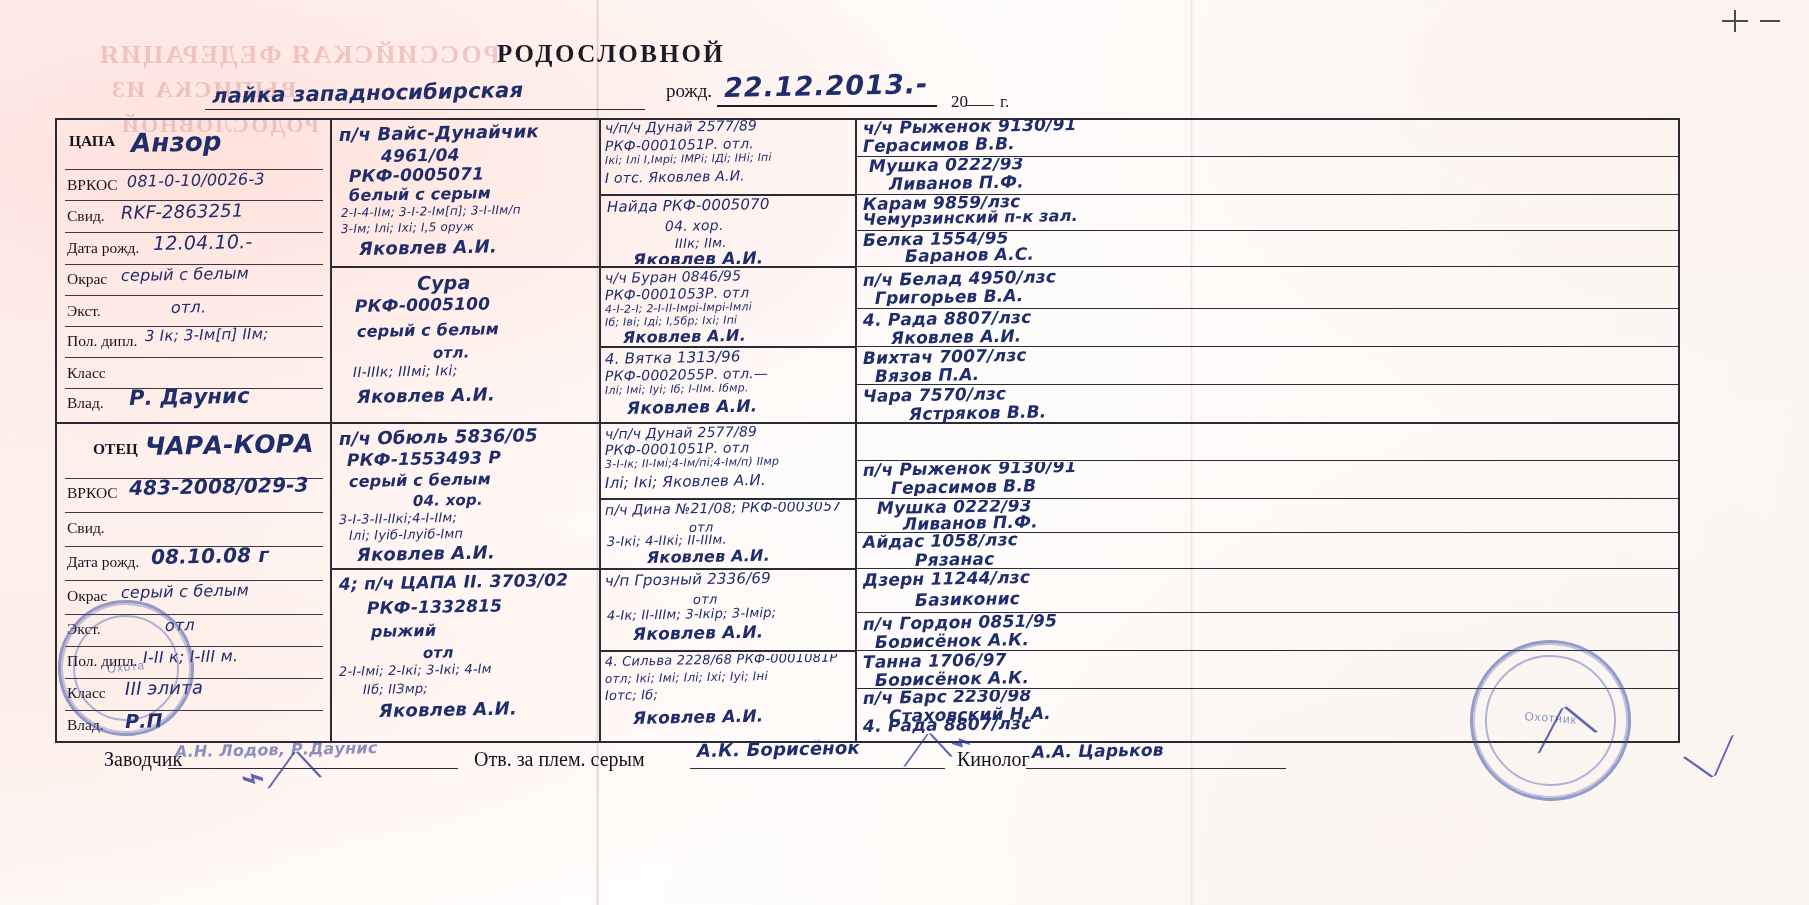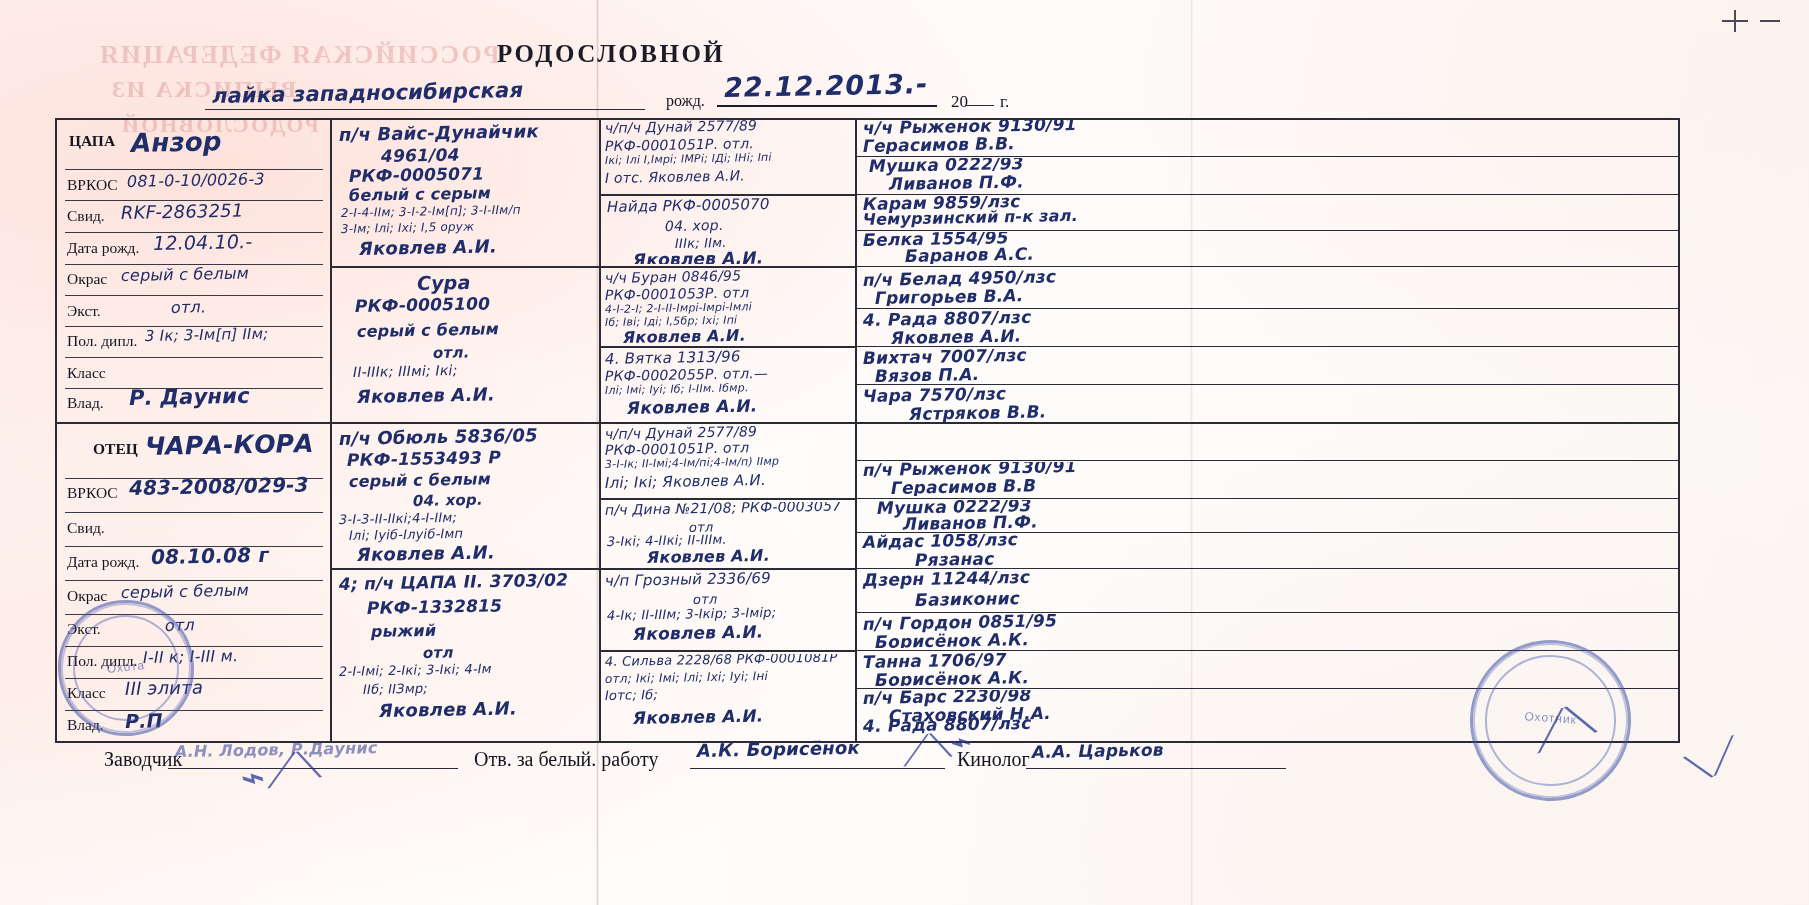--- a/index.html
+++ b/index.html
@@ -88,22 +88,22 @@
   }
 
   
   .breed {
     position: absolute;
     left: 212px; top: 84px;
     font-size: 21px;
   }
   .rozhd-label {
     position: absolute;
-    left: 666px; top: 92px;
-    font-size: 16px;
+    left: 666px; top: 80px;
+    font-size: 19px;
   }
   .rozhd-val {
     position: absolute;
     left: 724px; top: 72px;
     font-size: 27px;
     letter-spacing: 1px;
   }
   .year20 {
     position: absolute;
     left: 951px; top: 92px;
@@ -526,21 +526,21 @@
     </div>
     <div class="cell" style="left:806px; top:592px; width:812px; height:30px;">
       <div class="hw" style="position:absolute; left:2px; top:6px; font-size:17px;">4. Рада 8807/лзс</div>
     </div>
   </div>
 
   <div class="footer-item printed" style="left:104px; top:748px;">Заводчик</div>
   <div class="hw" style="position:absolute; left:175px; top:742px; font-size:16px; color:rgba(45,60,150,0.55);">А.Н. Лодов, Р.Даунис</div>
   <div class="footer-line" style="left:168px; top:768px; width:290px;"></div>
 
-  <div class="footer-item printed" style="left:474px; top:748px;">Отв. за белый. работу</div>
+  <div class="footer-item printed" style="left:474px; top:748px;">Отв. за плем. серым</div>
   <div class="hw" style="position:absolute; left:697px; top:740px; font-size:18px;">А.К. Борисёнок</div>
   <div class="footer-line" style="left:690px; top:768px; width:255px;"></div>
 
   <div class="footer-item printed" style="left:957px; top:748px;">Кинолог</div>
   <div class="hw" style="position:absolute; left:1032px; top:742px; font-size:17px;">А.А. Царьков</div>
   <div class="footer-line" style="left:1026px; top:768px; width:260px;"></div>
 
   <div class="stamp s1">
     <div class="inner"></div>
     <div class="stxt">Охота</div>

